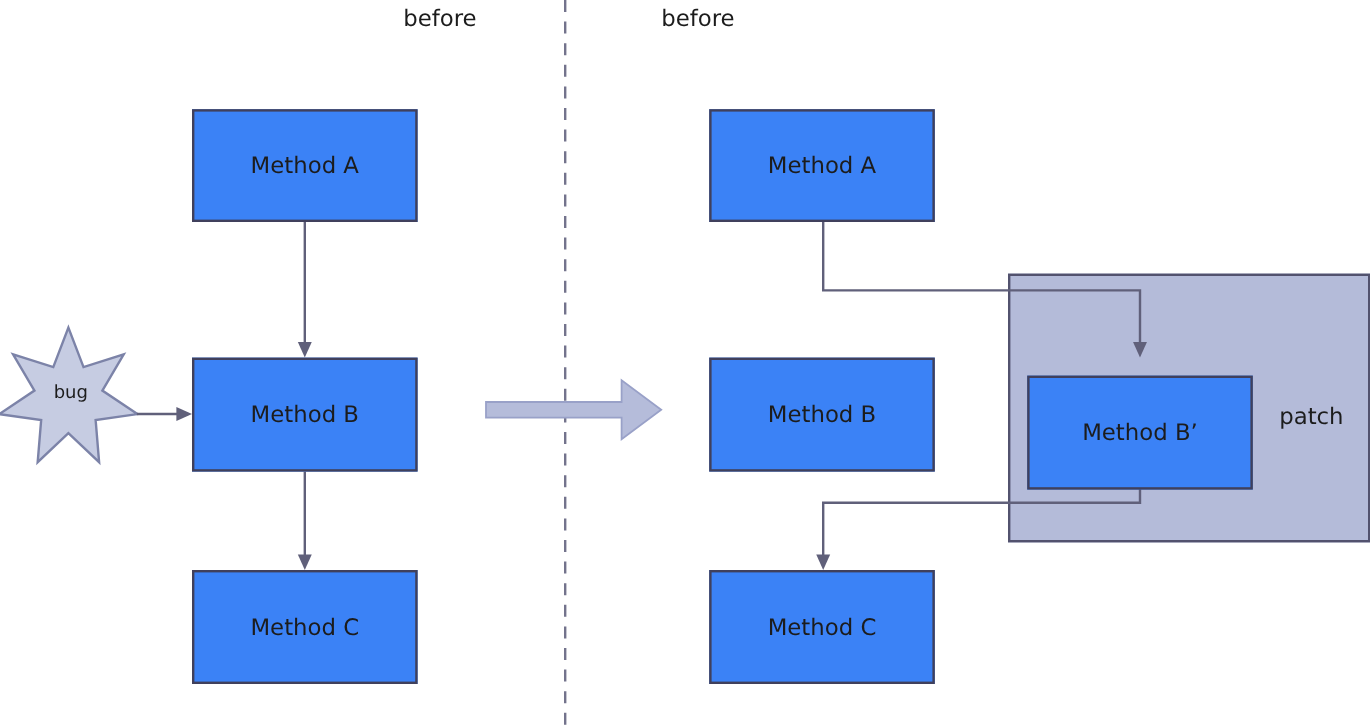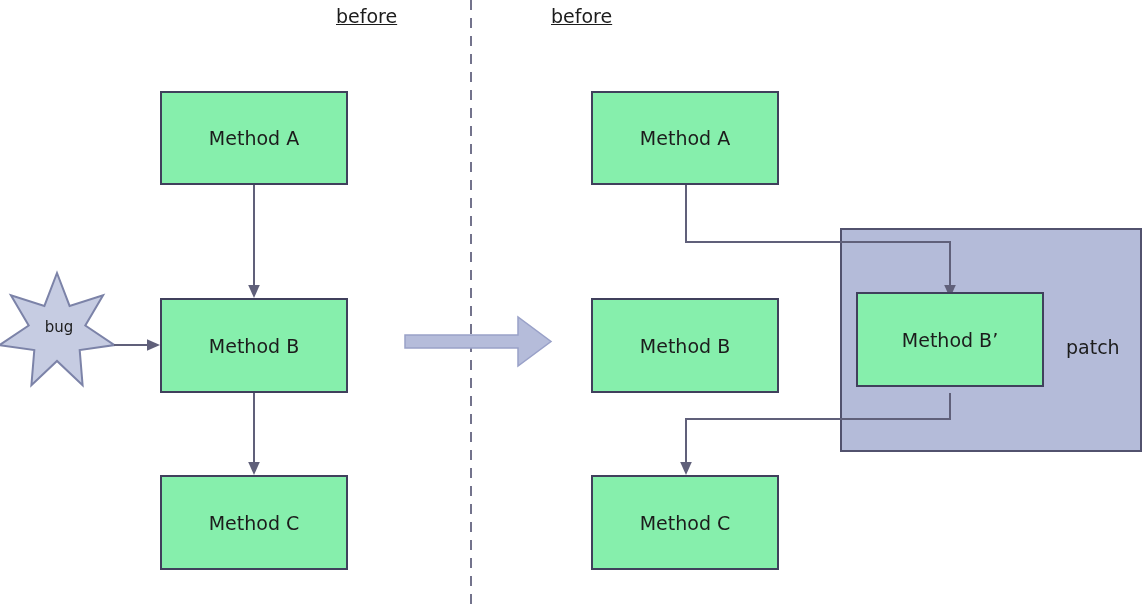--- a/index.html
+++ b/index.html
@@ -12,44 +12,43 @@
     font-family: "DejaVu Sans", "Liberation Sans", sans-serif;
     color: #1c1c1c;
   }
   .col-label {
     position: absolute;
     top: 4px;
     font-size: 19px;
     line-height: 24px;
     color: #1c1c1c;
     white-space: nowrap;
-    text-decoration: underline;
   }
   #before-label { left: 336px; }
   #after-label  { left: 551px; }
   .node {
     position: absolute;
     width: 188px;
     height: 95px;
     box-sizing: border-box;
-    background: #86efac;
+    background: #3b82f6;
     border: 2px solid #40405c;
     display: flex;
     align-items: center;
     justify-content: center;
     font-size: 19px;
     z-index: 3;
   }
   #node-before-a { left: 160px; top: 91px; height: 94px; }
   #node-before-b { left: 160px; top: 298px; }
   #node-before-c { left: 160px; top: 475px; }
   #node-after-a  { left: 591px; top: 91px; height: 94px; }
   #node-after-b  { left: 591px; top: 298px; }
   #node-after-c  { left: 591px; top: 475px; }
-  #node-b-prime  { left: 856px; top: 292px; }
+  #node-b-prime  { left: 856px; top: 313px; }
   #patch-region {
     position: absolute;
     left: 840px; top: 228px;
     width: 302px; height: 224px;
     box-sizing: border-box;
     background: #b4bbd9;
     border: 2px solid #52526e;
     z-index: 1;
   }
   #patch-label {

